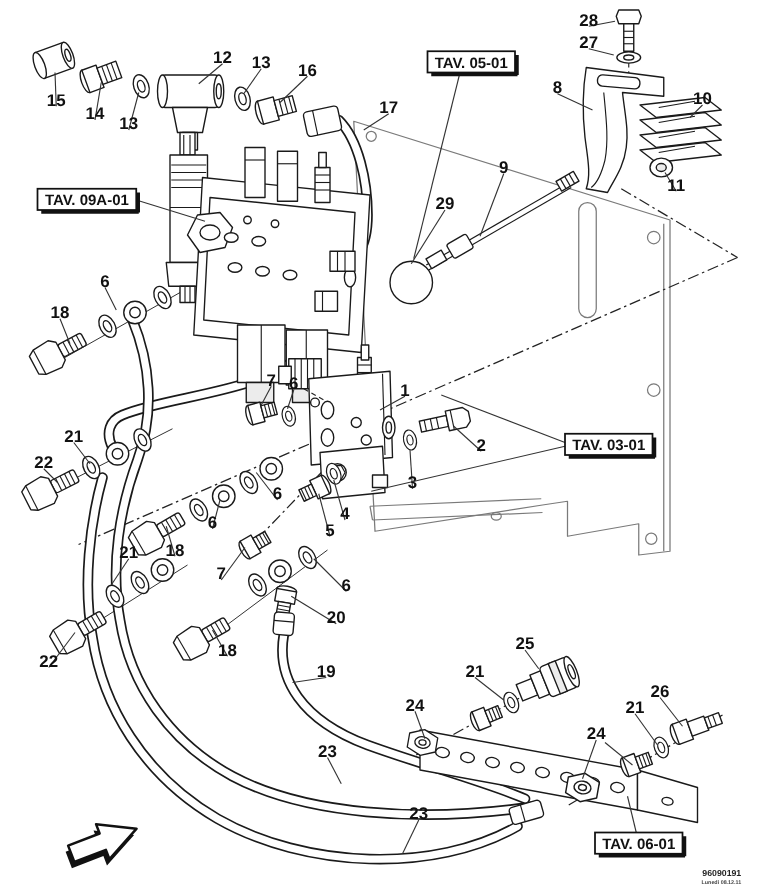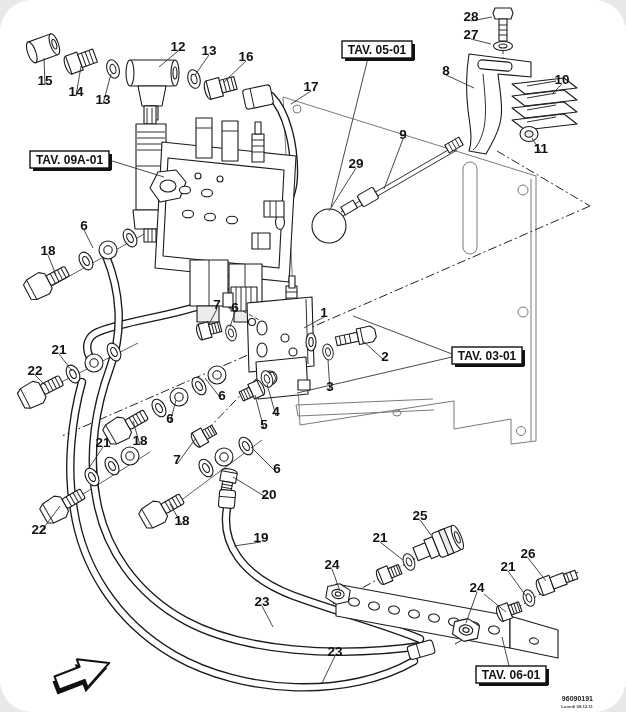--- a/index.html
+++ b/index.html
@@ -1,17 +1,17 @@
 <!DOCTYPE html>
 <html><head>
 <meta charset="utf-8">
 <style>
   html,body{margin:0;padding:0;background:#e8e8e8;}
   #stage{width:626px;height:712px;background:#ffffff;position:relative;margin:0;
-         font-family:"Liberation Sans", sans-serif;border-radius:32px;}
+         font-family:"Liberation Sans", sans-serif;}
   svg{display:block;}
   .part{fill:#ffffff;stroke:#1a1a1a;stroke-width:1.1;stroke-linejoin:round;}
   .part-thin{fill:none;stroke:#1a1a1a;stroke-width:0.9;}
   .shade{fill:#ececec;stroke:#1a1a1a;stroke-width:1.1;stroke-linejoin:round;}
   .plate{fill:#ffffff;stroke:#7a7a7a;stroke-width:1;stroke-linejoin:round;}
   .plateln{fill:none;stroke:#7a7a7a;stroke-width:1;}
   .hose-o{fill:none;stroke:#1a1a1a;stroke-width:8.5;stroke-linecap:round;}
   .hose-i{fill:none;stroke:#ffffff;stroke-width:5.8;stroke-linecap:round;}
   .dashdot{fill:none;stroke:#222222;stroke-width:1;stroke-dasharray:9 3 2 3;}
   .dashed{fill:none;stroke:#222222;stroke-width:0.9;stroke-dasharray:4 3;}

